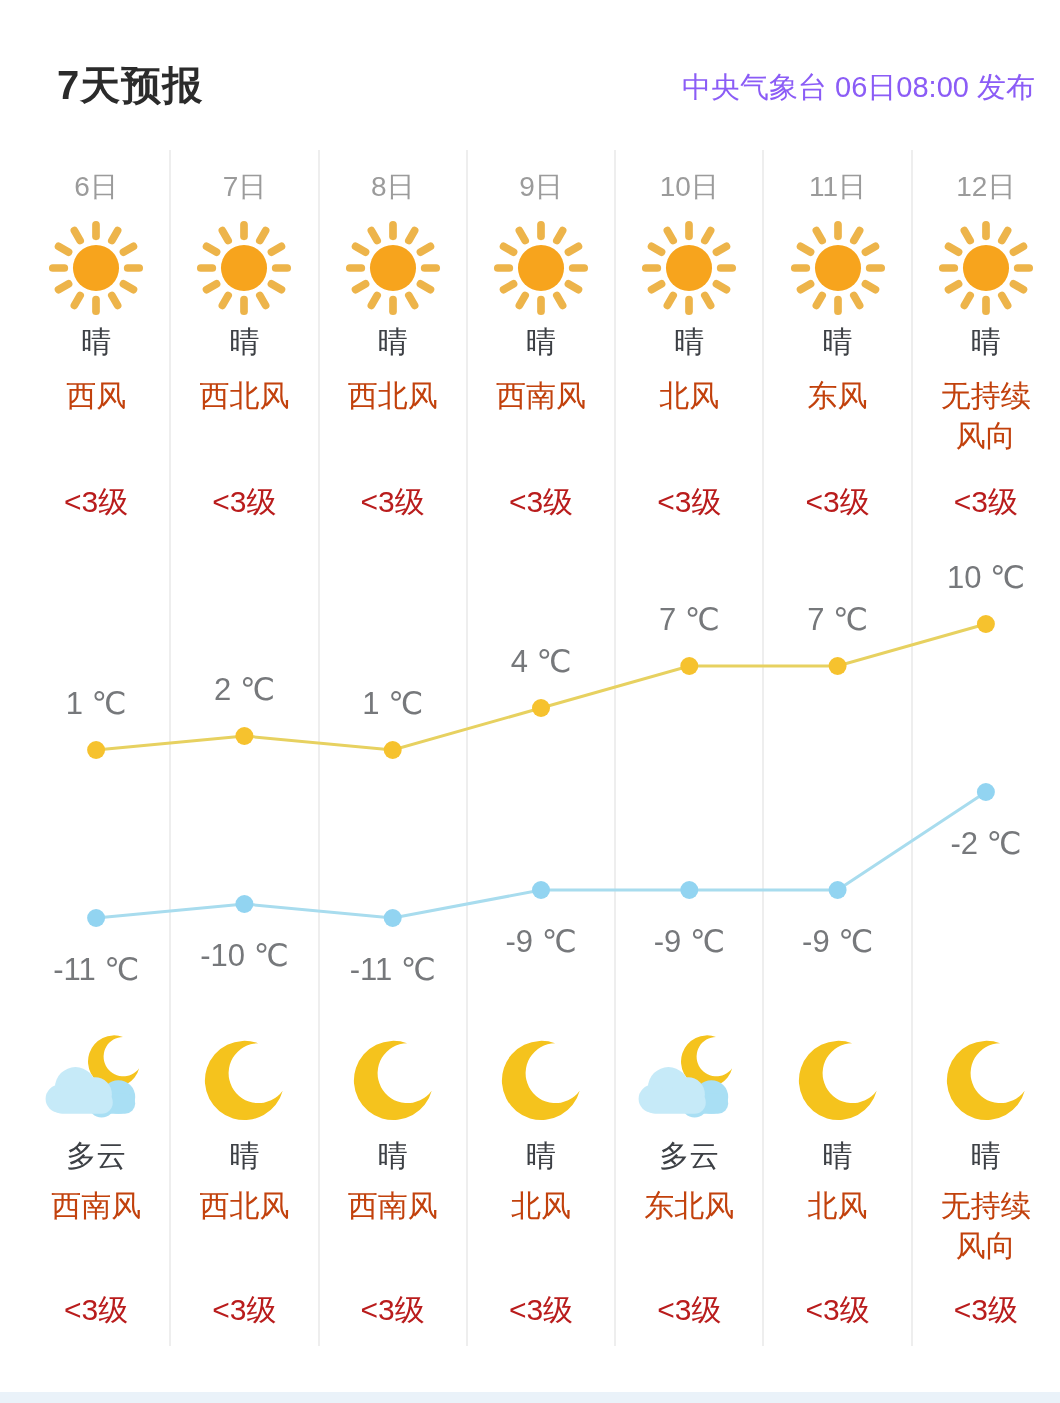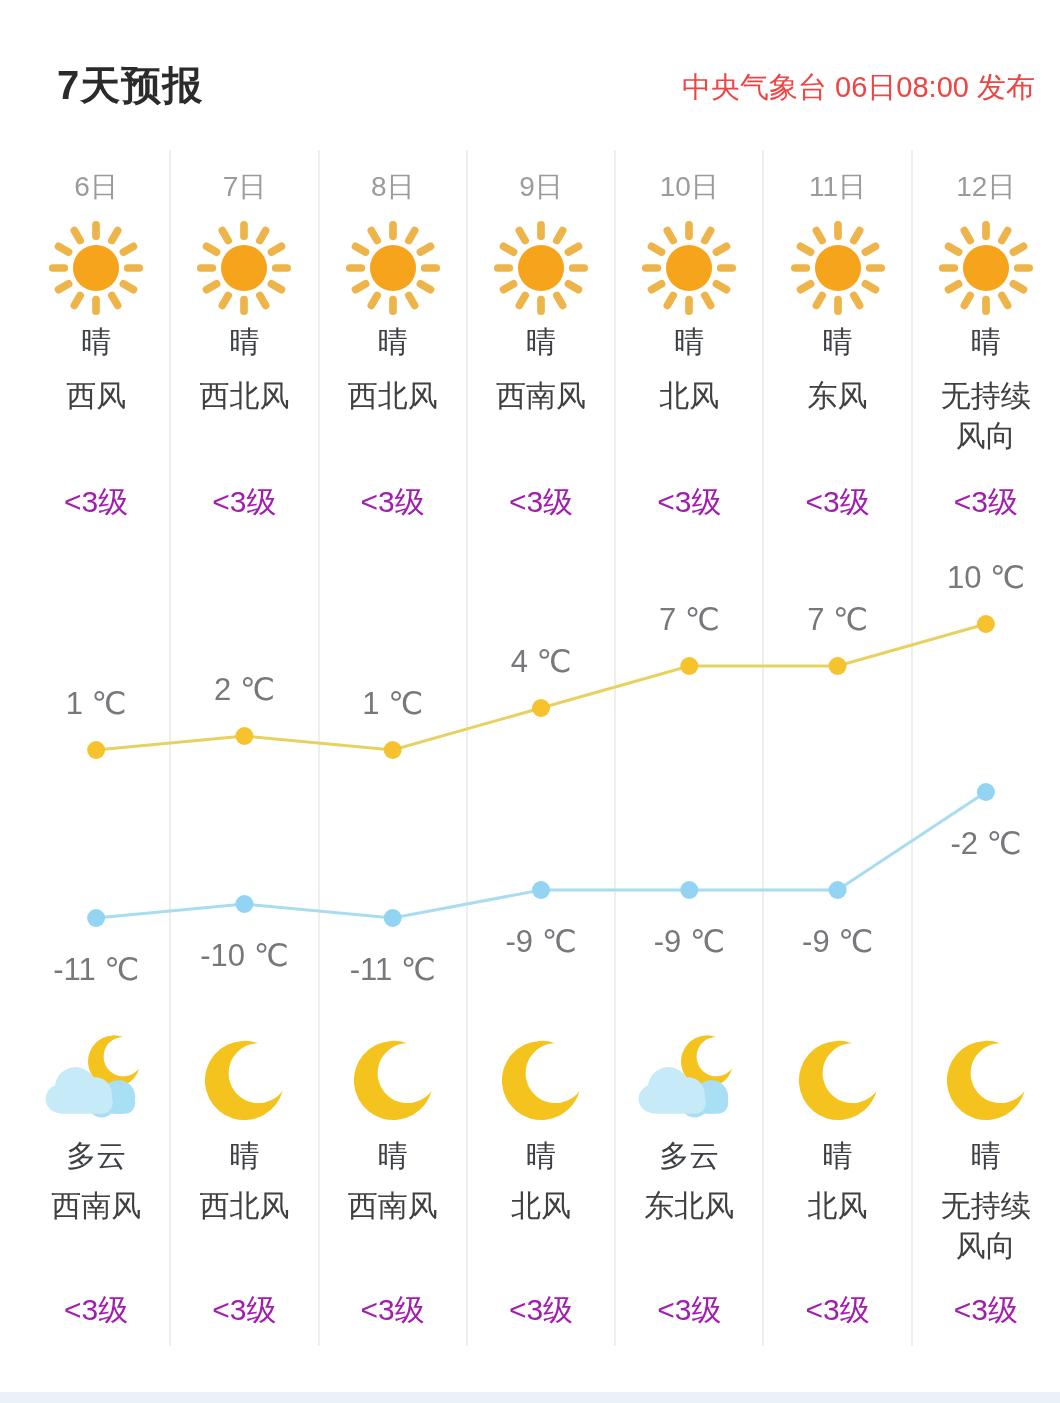--- a/index.html
+++ b/index.html
@@ -2,36 +2,36 @@
 <html><head>
 <meta charset="utf-8">
 <style>
   html,body{margin:0;padding:0;background:#ffffff;}
   body{font-family:"Liberation Sans","DejaVu Sans",sans-serif;}
   .page{position:relative;width:1060px;height:1403px;background:#ffffff;overflow:hidden;}
 
   
   .hdr{position:absolute;left:0;top:58px;width:1060px;height:60px;}
   .hdr-title{position:absolute;left:57px;top:0;font-size:40px;font-weight:600;color:#2b2b2b;letter-spacing:1px;}
-  .hdr-src{position:absolute;right:25px;top:10px;font-size:29px;color:#ef4444;}
+  .hdr-src{position:absolute;right:25px;top:10px;font-size:29px;color:#8b5cf6;}
 
   
   .divider{position:absolute;top:150px;height:1196px;width:2px;background:#eeeeee;}
 
   
   .strip{position:absolute;left:22px;width:1038px;display:grid;grid-template-columns:repeat(7,1fr);}
   #day-strip{top:150px;height:400px;}
   #night-strip{top:1030px;height:300px;}
   .col{display:flex;flex-direction:column;text-align:center;}
   .date{margin-top:20px;height:34px;line-height:34px;font-size:28px;color:#9b9b9b;}
   .icon{margin-top:16px;height:96px;display:flex;align-items:center;justify-content:center;}
   .icon svg{display:block;}
   .cond{margin-top:8px;height:36px;line-height:36px;font-size:30px;color:#3d4045;}
-  .wind{margin-top:16px;height:80px;line-height:40px;font-size:30px;color:#404040;white-space:pre-line;}
-  .level{margin-top:28px;height:36px;line-height:36px;font-size:30px;color:#a21caf;}
+  .wind{margin-top:16px;height:80px;line-height:40px;font-size:30px;color:#c2410c;white-space:pre-line;}
+  .level{margin-top:28px;height:36px;line-height:36px;font-size:30px;color:#b91c1c;}
 
   #night-strip .icon{margin-top:4px;}
   #night-strip .cond{}
   #night-strip .wind{margin-top:12px;}
   #night-strip .level{margin-top:26px;}
 
   
   #chart{position:absolute;left:0;top:0;width:1060px;height:1403px;pointer-events:none;}
   #chart text{font-family:"Liberation Sans","DejaVu Sans",sans-serif;}
 

